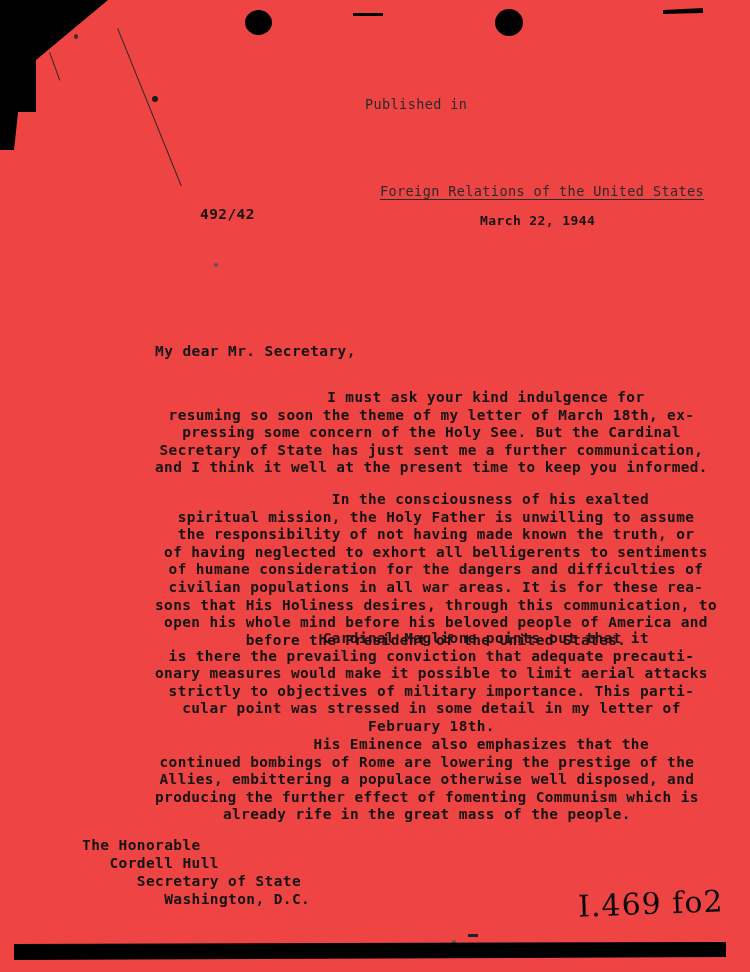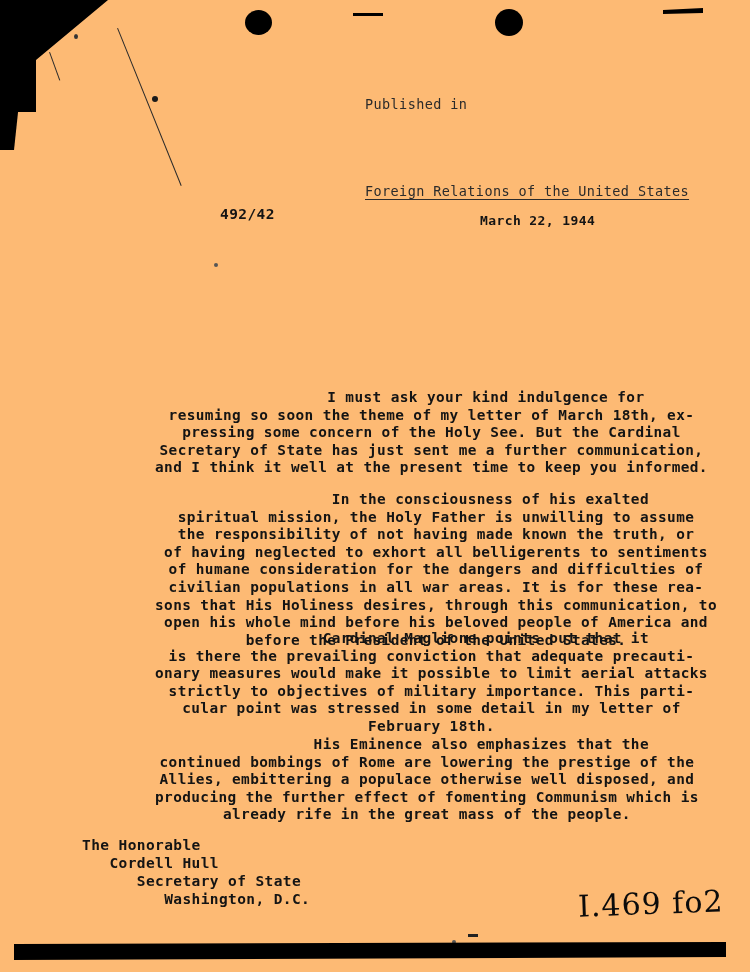--- a/index.html
+++ b/index.html
@@ -4,21 +4,21 @@
 <style>
   html, body {
     margin: 0;
     padding: 0;
     background: #ffffff;
   }
   #page {
     position: relative;
     width: 750px;
     height: 972px;
-    background: #fdba74;
+    background: #ef4444;
     overflow: hidden;
     font-family: "DejaVu Sans Mono", "Liberation Mono", monospace;
     color: #111111;
   }
 
   
   .corner-wedge {
     position: absolute;
     top: 0; left: 0;
     width: 132px;
@@ -78,24 +78,25 @@
     left: 365px;
     top: 32px;
     font-size: 13.5px;
     line-height: 29px;
     font-weight: normal;
     color: #2b2b2b;
   }
   .pub-block .under {
     text-decoration: underline;
     text-underline-offset: 3px;
+    margin-left: 15px;
   }
 
   .ref-no {
-    left: 220px;
+    left: 200px;
     top: 206px;
     font-size: 14.5px;
     text-align: center;
   }
   .date-line {
     left: 480px;
     top: 212px;
     font-size: 13px;
   }
 
@@ -158,20 +159,21 @@
   <div class="speck" style="left:452px; top:940px; width:4px; height:4px; background:#555;"></div>
 
   <div class="typed pub-block">
     <div>Published in</div>
     <div class="under">Foreign Relations of the United States</div>
   </div>
 
   <div class="typed ref-no">492/42</div>
   <div class="typed date-line">March 22, 1944</div>
 
+  <div class="typed salutation">My dear Mr. Secretary,</div>
 
   <div class="typed para p1">            I must ask your kind indulgence for
 resuming so soon the theme of my letter of March 18th, ex-
 pressing some concern of the Holy See. But the Cardinal
 Secretary of State has just sent me a further communication,
 and I think it well at the present time to keep you informed.</div>
   <div class="typed para p2">            In the consciousness of his exalted
 spiritual mission, the Holy Father is unwilling to assume
 the responsibility of not having made known the truth, or
 of having neglected to exhort all belligerents to sentiments

